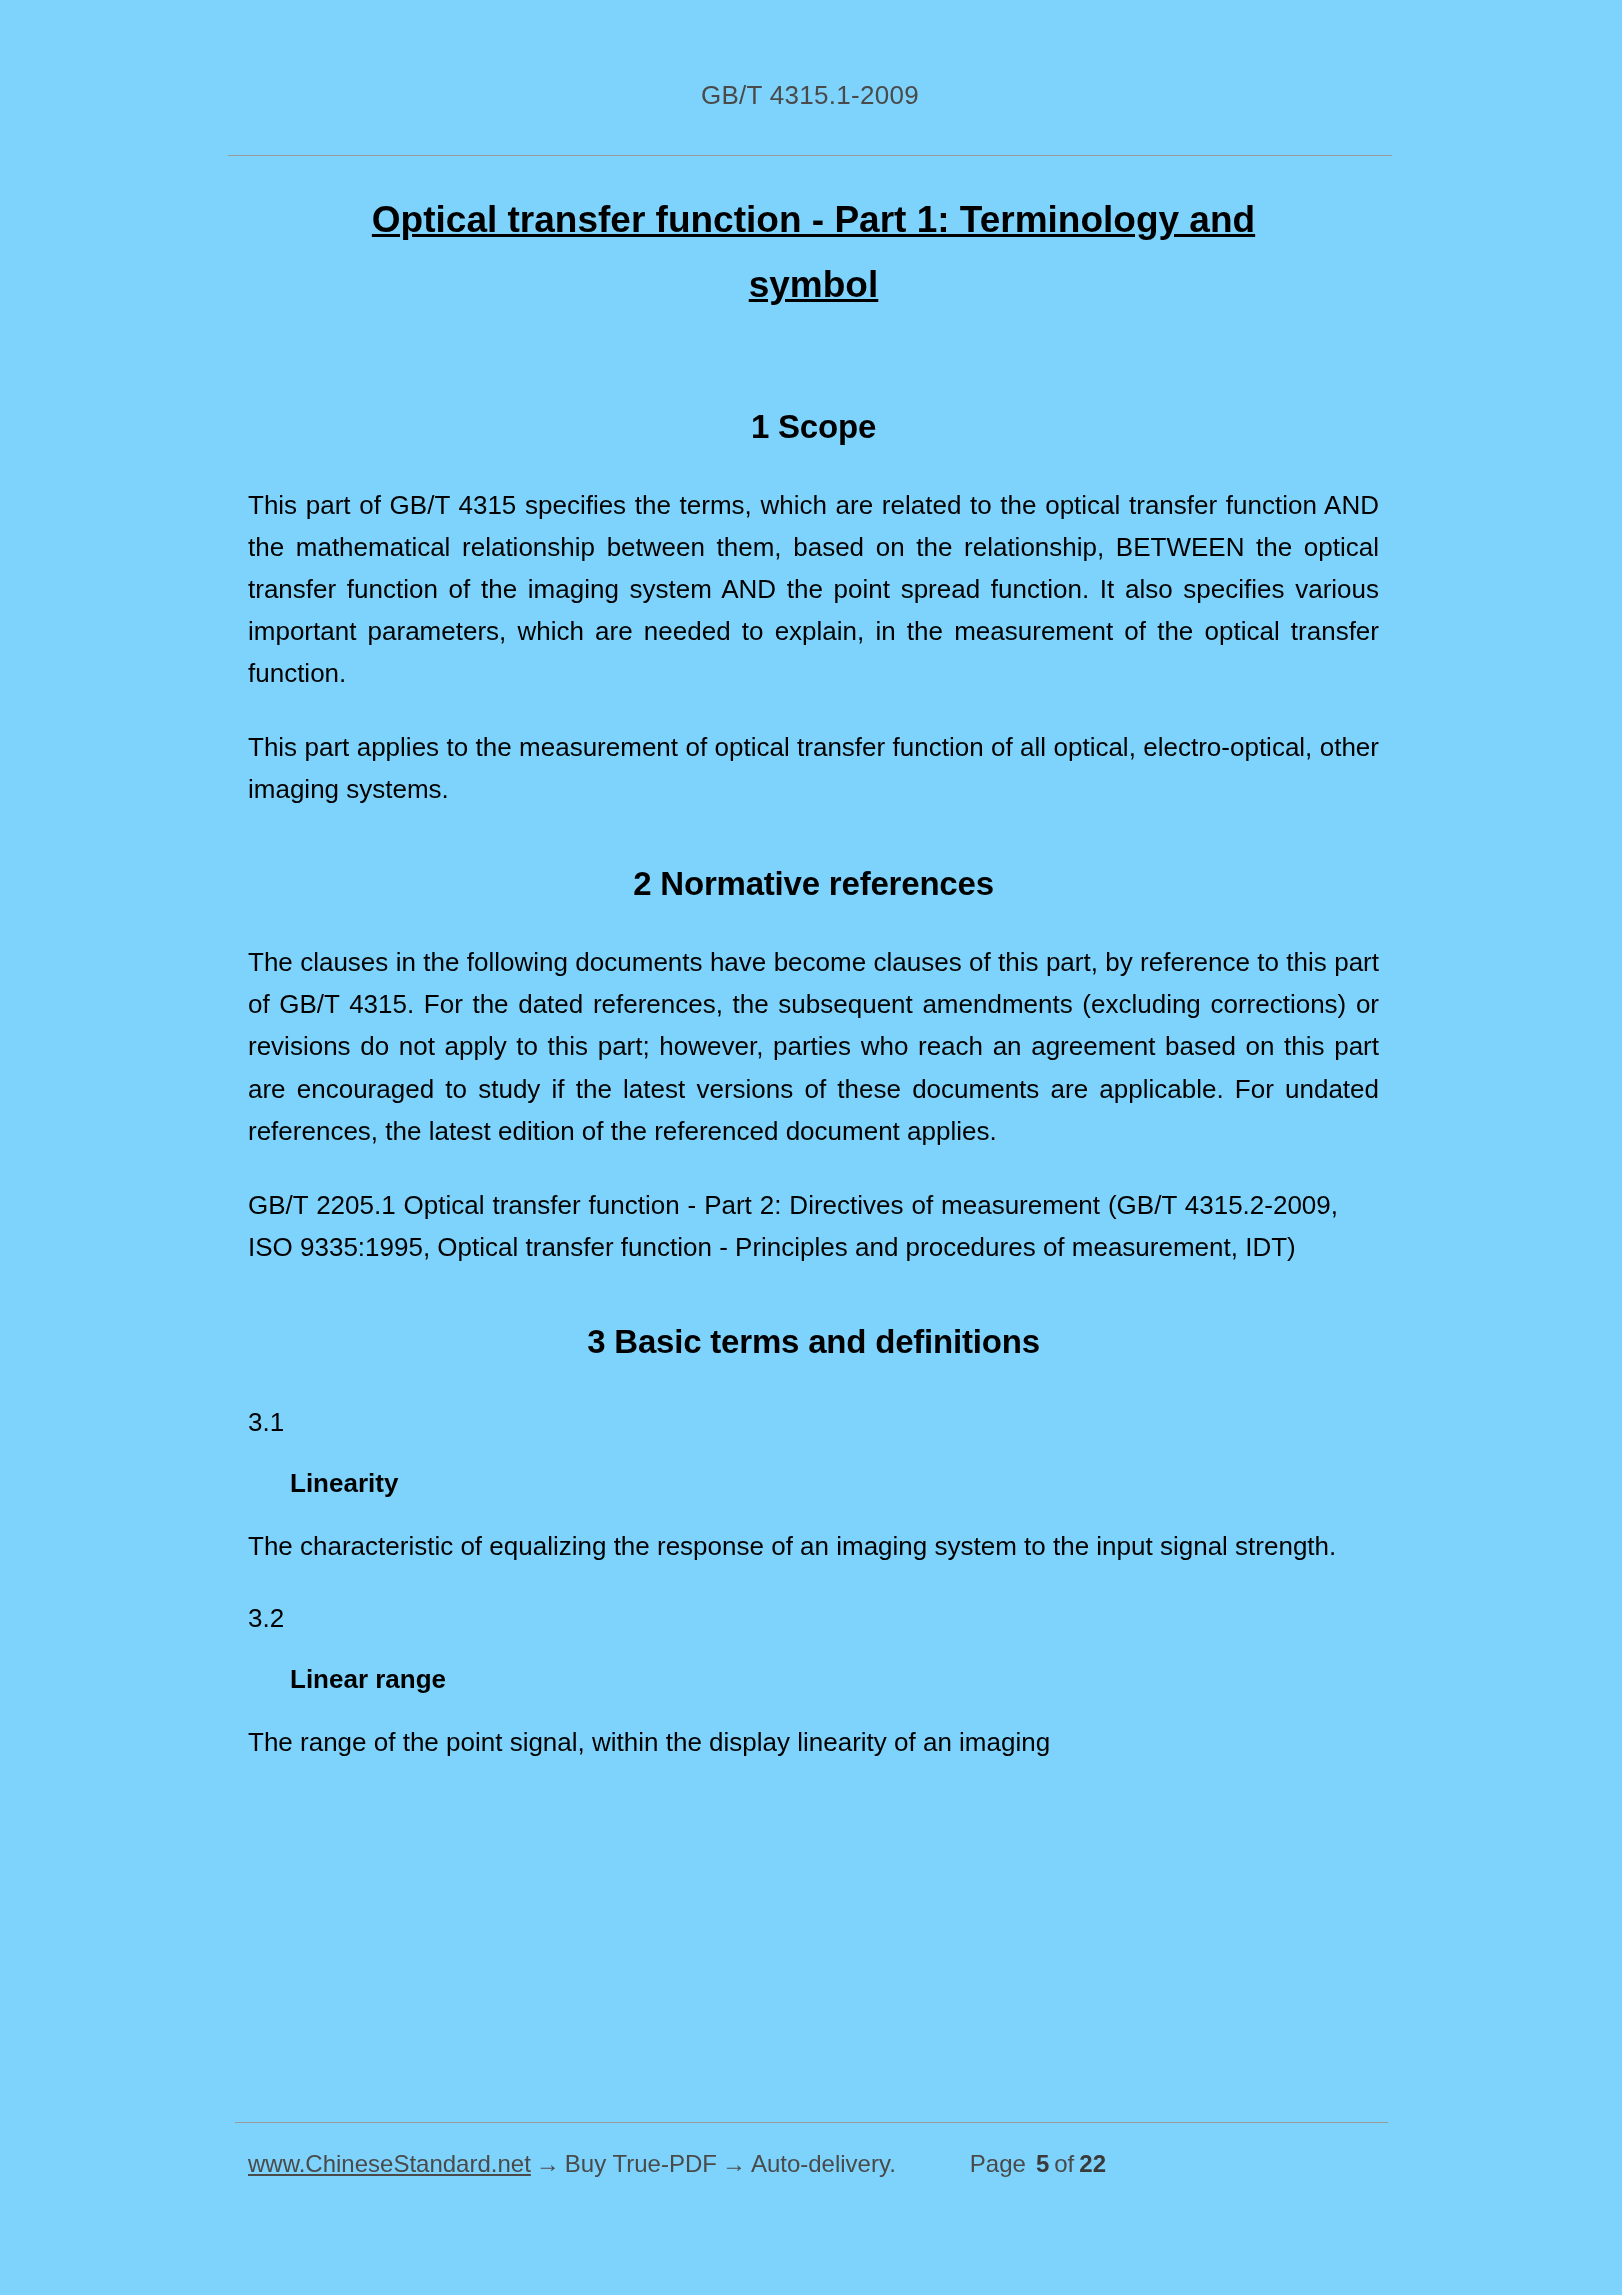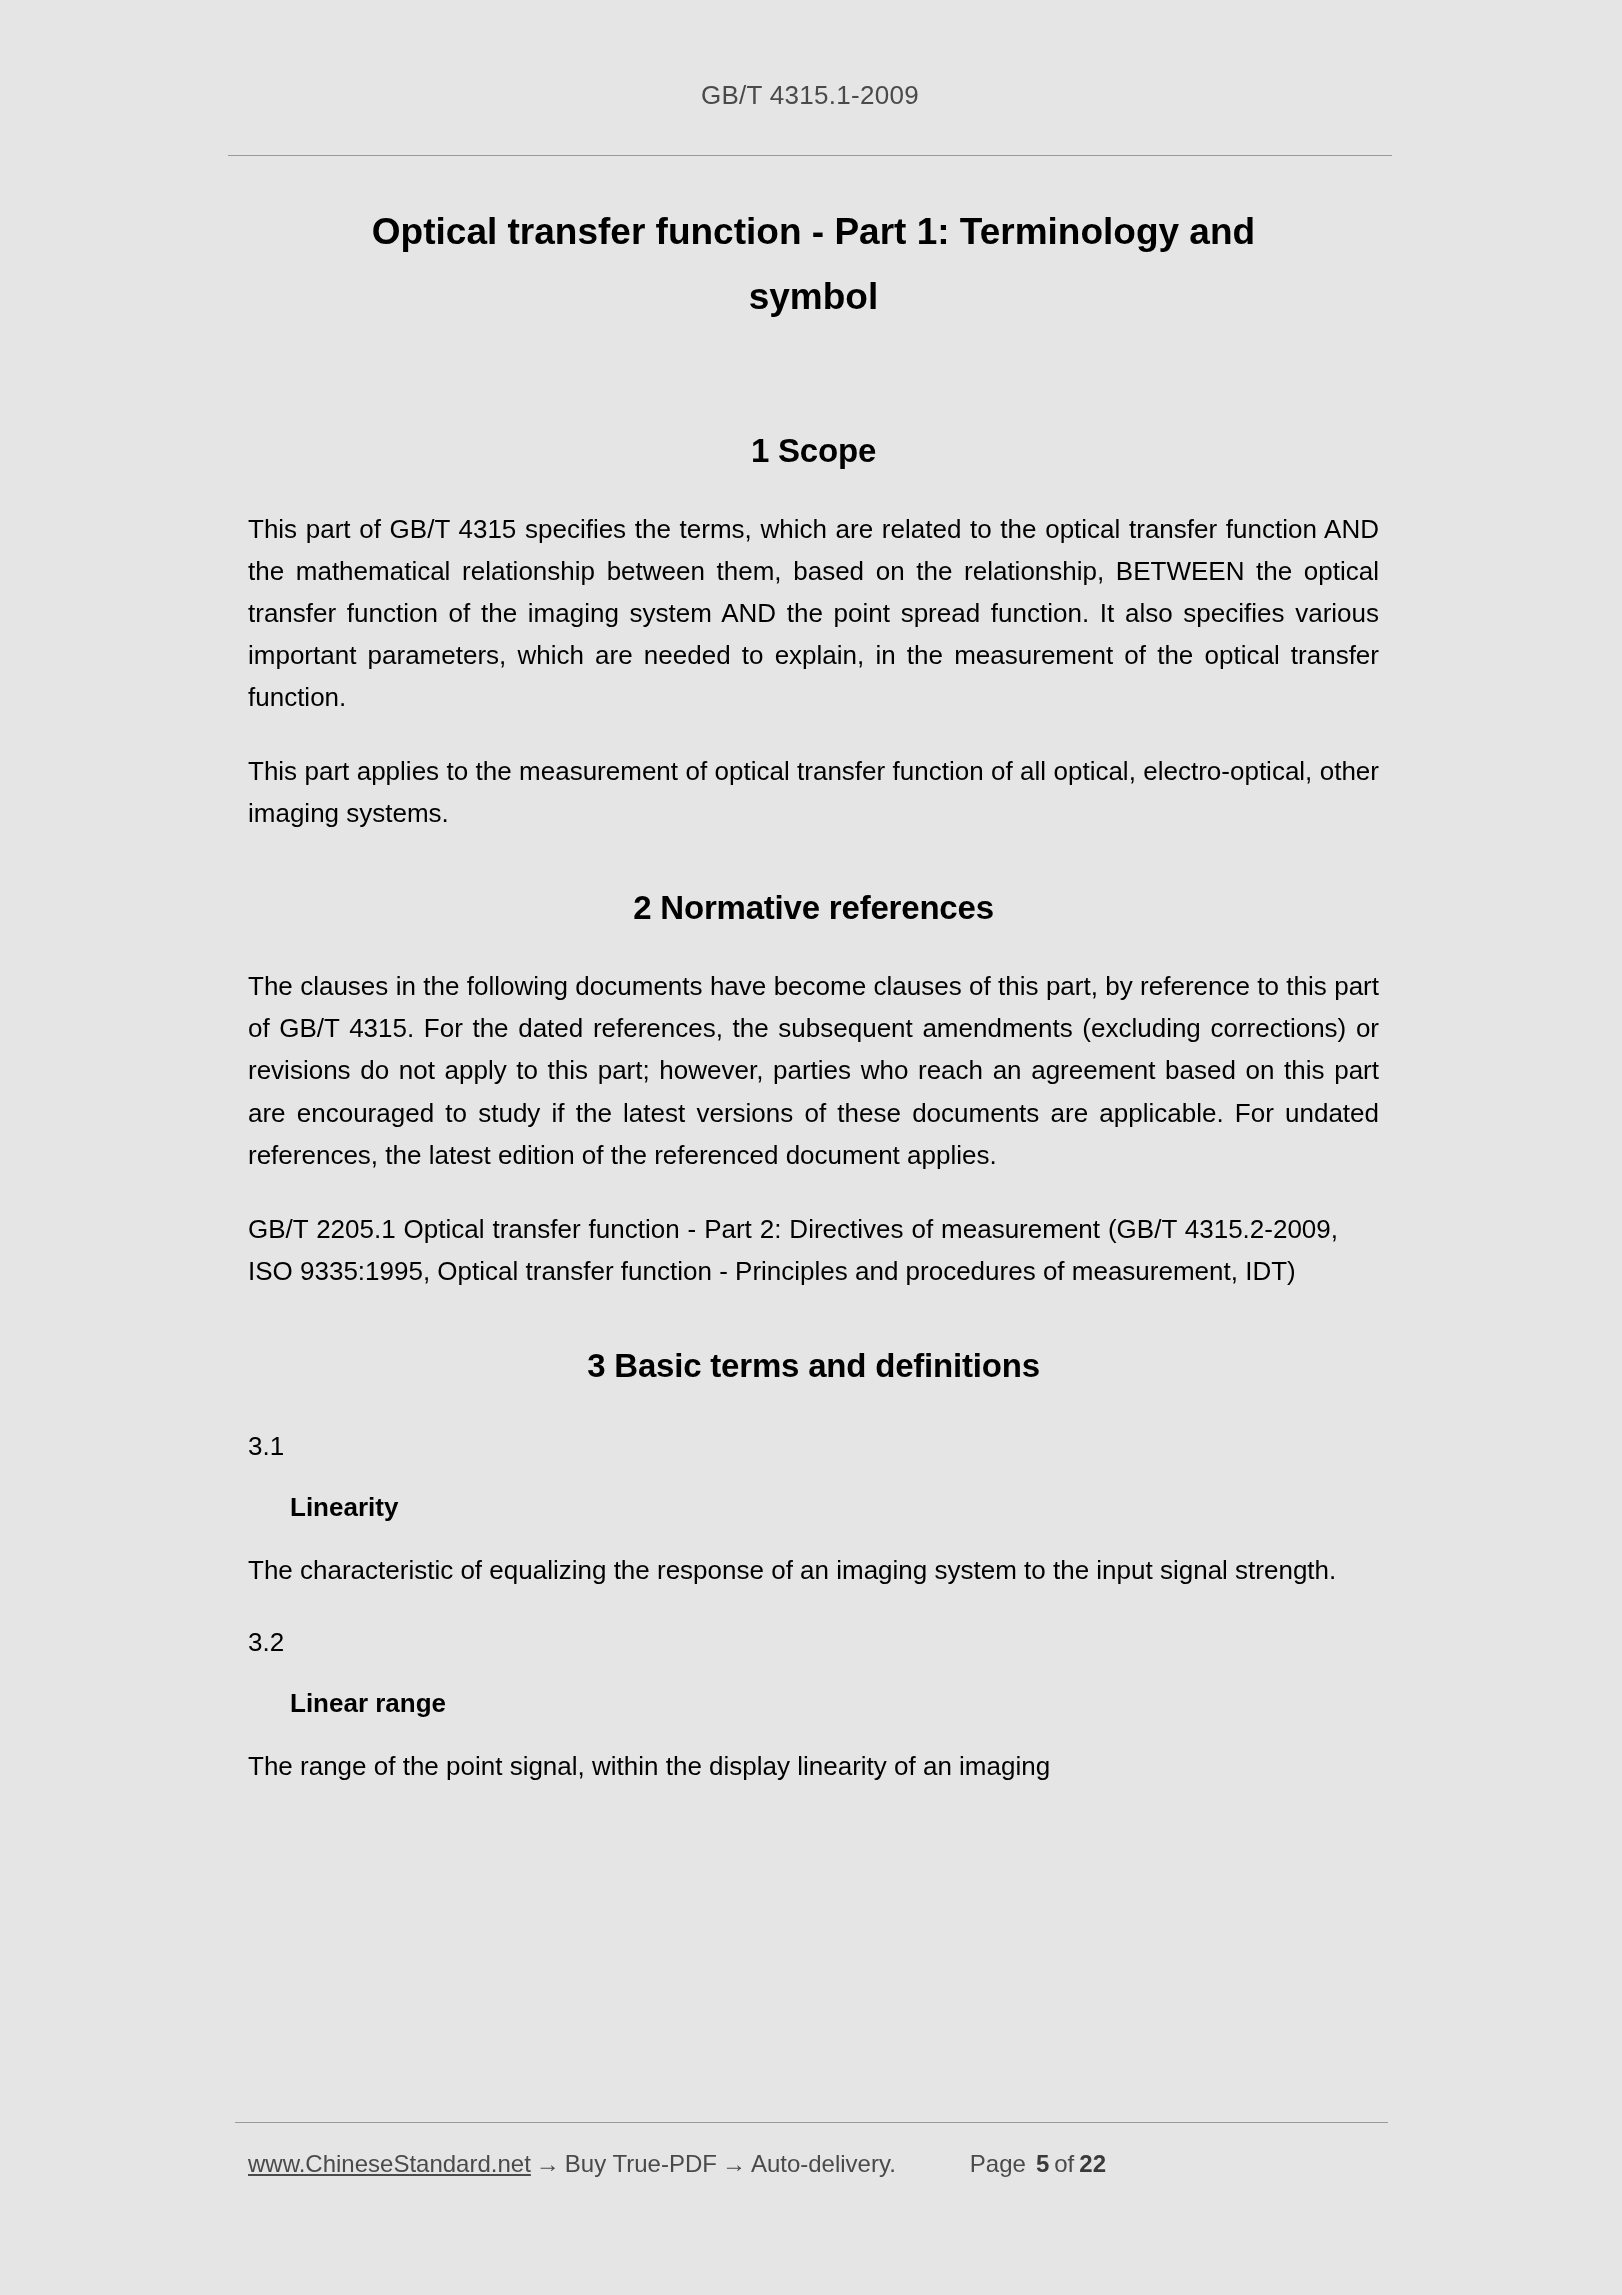--- a/index.html
+++ b/index.html
@@ -8,21 +8,21 @@
     background: #ffffff;
   }
   body {
     font-family: "Liberation Sans", sans-serif;
     color: #000000;
   }
   .page {
     position: relative;
     width: 1623px;
     height: 2295px;
-    background: #e5e5e5;
+    background: #7dd3fc;
     box-sizing: border-box;
     overflow: hidden;
   }
 
   
   .header {
     position: absolute;
     left: 228px;
     top: 80px;
     width: 1164px;
@@ -49,22 +49,23 @@
     top: 175px;
     width: 1131px;
   }
 
   
   .doc-title {
     font-size: 37px;
     font-weight: bold;
     text-align: center;
     line-height: 1.5;
-    margin: 12px;
+    margin: 0;
     padding-top: 16.7px;
+    text-decoration: underline;
   }
   .doc-title .line {
     display: block;
   }
   .doc-title .line1 { padding-bottom: 10px; }
 
   
   h2.section-heading {
     font-size: 33px;
     font-weight: bold;

